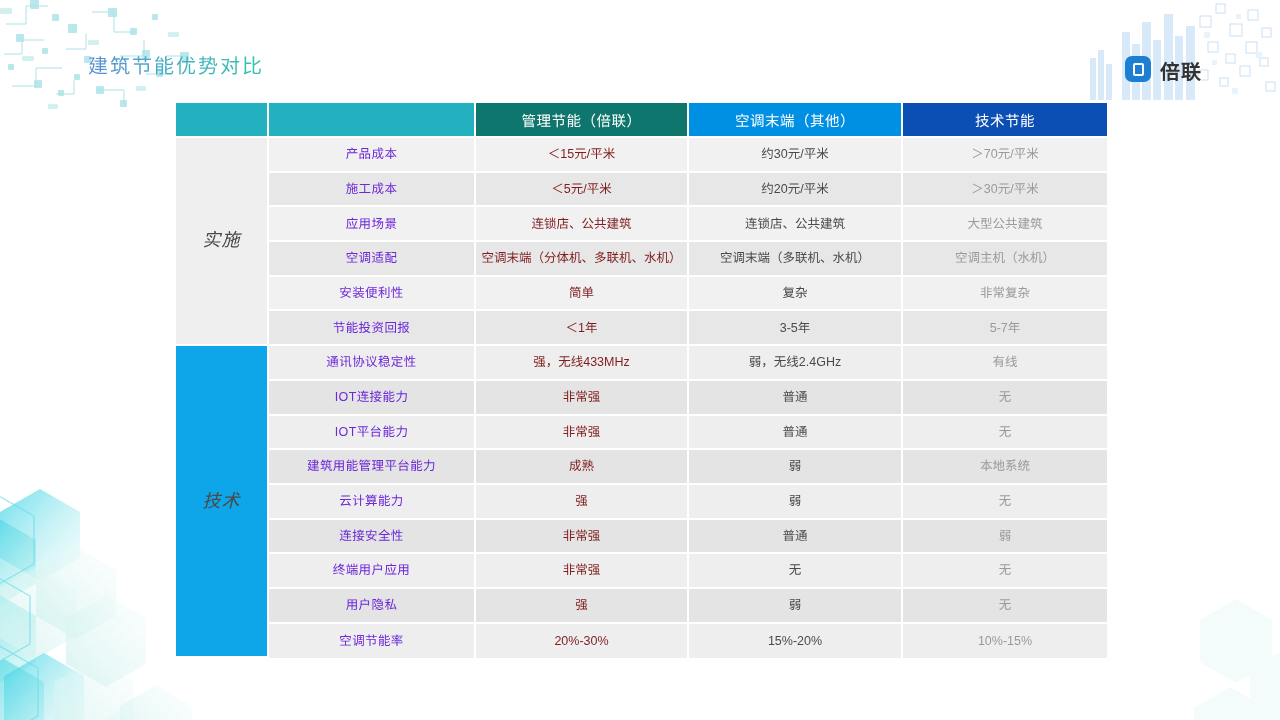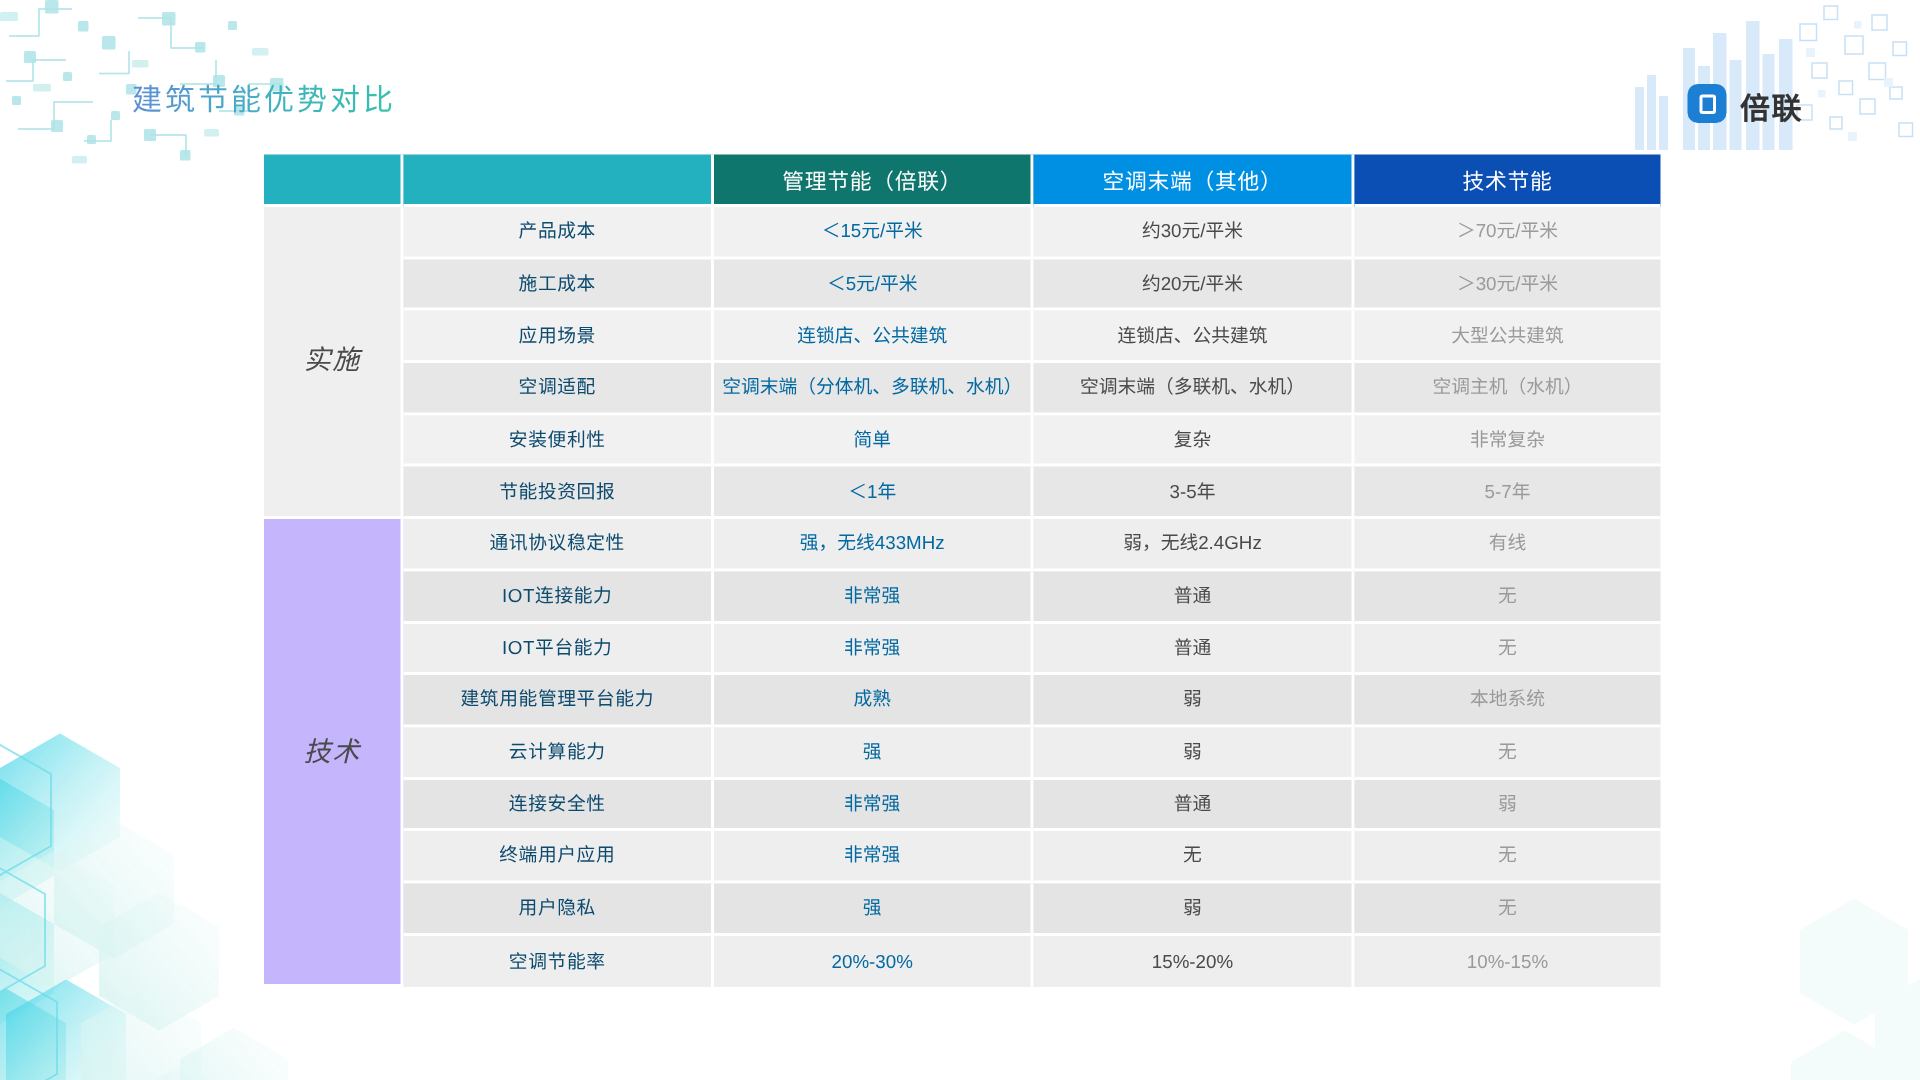--- a/index.html
+++ b/index.html
@@ -85,28 +85,28 @@
   th.h-c     { background:#0b4fb5; }
 
   tbody td { height:34.7px; font-size:12.5px; line-height:1.3; }
 
   td.sec-cell {
     background:#efefef;
     font-size:18px; color:#4a4a4a; letter-spacing:1px;
     border-bottom:2px solid #ffffff;
     font-style:italic;
   }
-  td.sec-cell.sec-b { background:#c4b5fd; }
+  td.sec-cell.sec-b { background:#0ea5e9; }
 
   td.item-cell {
-    color:#0c4a6e;
+    color:#6d28d9;
     text-align:center;
     letter-spacing:.4px;
   }
-  td.val-a { color:#0369a1; }
+  td.val-a { color:#7f1d1d; }
   td.val-b { color:#4a4a4a; }
   td.val-c { color:#9a9a9a; }
 
   tbody tr.r-odd  td:not(.sec-cell) { background:#f1f1f1; }
   tbody tr.r-even td:not(.sec-cell) { background:#e7e7e7; }
   tbody tr.tech.r-odd  td:not(.sec-cell) { background:#eeeeee; }
   tbody tr.tech.r-even td:not(.sec-cell) { background:#e4e4e4; }
   tbody tr:last-child td { border-bottom:none;margin-left:16px; }
 </style>
 </head>

